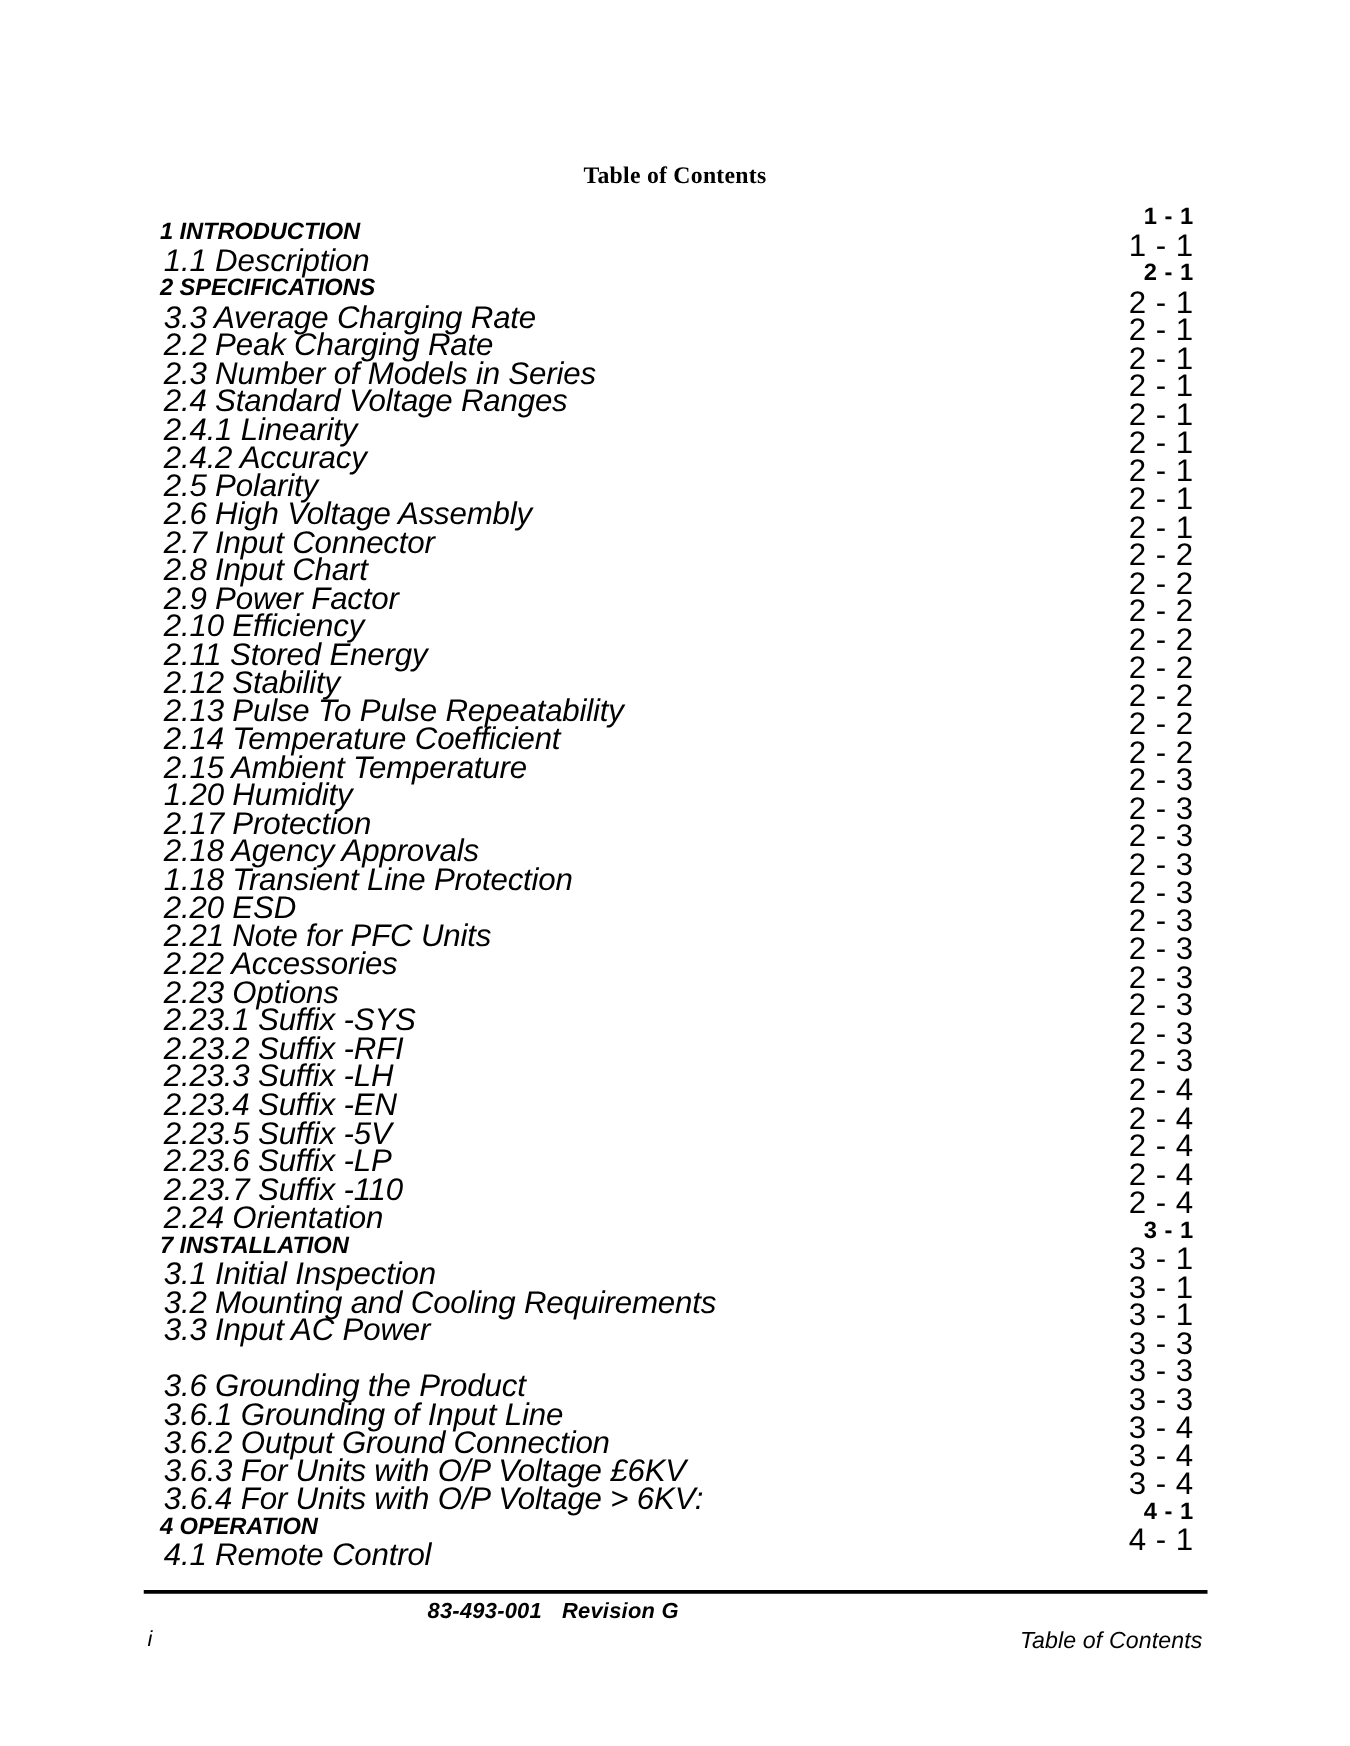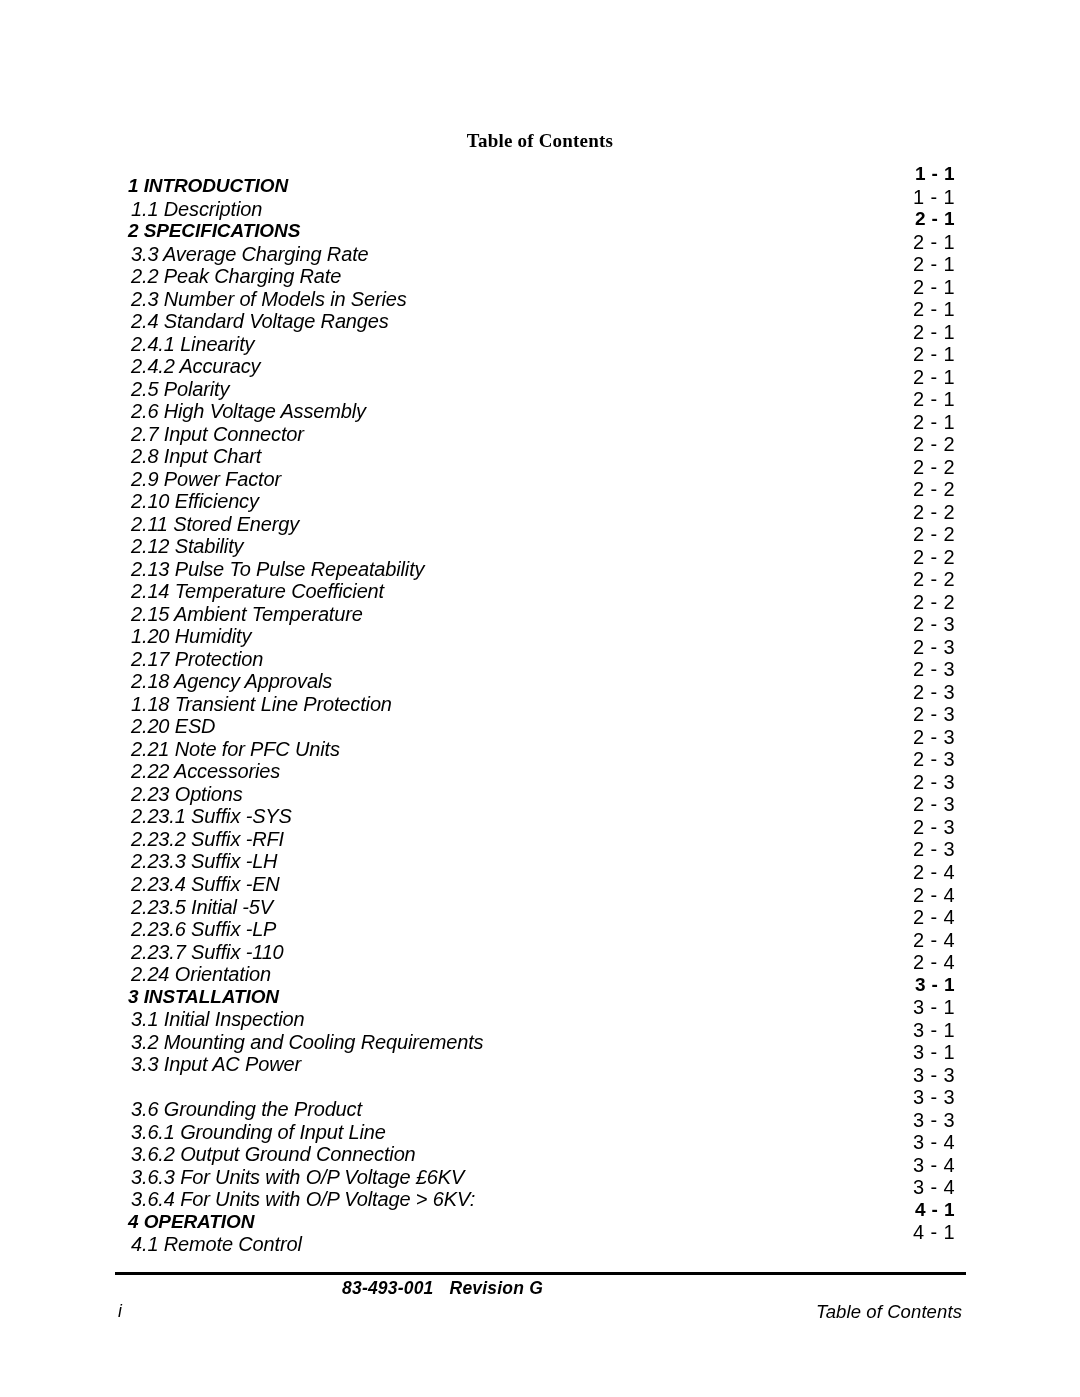--- a/index.html
+++ b/index.html
@@ -44,21 +44,21 @@
     left: 131px;
     top: 163px;
     width: 824px;
   }
 
   .toc-row {
     position: relative;
     height: 22.52px;
     line-height: 22.52px;
     white-space: nowrap;
-    font-size: 20px;
+    font-size: 25px;
     letter-spacing: -0.15px;
   }
 
   .toc-row .label {
     position: absolute;
     left: 0;
     top: 12px;
     font-style: italic;
   }
 
@@ -254,37 +254,37 @@
       </div>
       <div class="toc-row level3">
         <span class="label">2.23.3 Suffix -LH</span>
         <span class="pageno">2 - 3</span>
       </div>
       <div class="toc-row level3">
         <span class="label">2.23.4 Suffix -EN</span>
         <span class="pageno">2 - 4</span>
       </div>
       <div class="toc-row level3">
-        <span class="label">2.23.5 Initial -5V</span>
+        <span class="label">2.23.5 Suffix -5V</span>
         <span class="pageno">2 - 4</span>
       </div>
       <div class="toc-row level3">
         <span class="label">2.23.6 Suffix -LP</span>
         <span class="pageno">2 - 4</span>
       </div>
       <div class="toc-row level3">
         <span class="label">2.23.7 Suffix -110</span>
         <span class="pageno">2 - 4</span>
       </div>
       <div class="toc-row level2">
         <span class="label">2.24 Orientation</span>
         <span class="pageno">2 - 4</span>
       </div>
       <div class="toc-row level1">
-        <span class="label">3 INSTALLATION</span>
+        <span class="label">7 INSTALLATION</span>
         <span class="pageno">3 - 1</span>
       </div>
       <div class="toc-row level2">
         <span class="label">3.1 Initial Inspection</span>
         <span class="pageno">3 - 1</span>
       </div>
       <div class="toc-row level2">
         <span class="label">3.2 Mounting and Cooling Requirements</span>
         <span class="pageno">3 - 1</span>
       </div>

